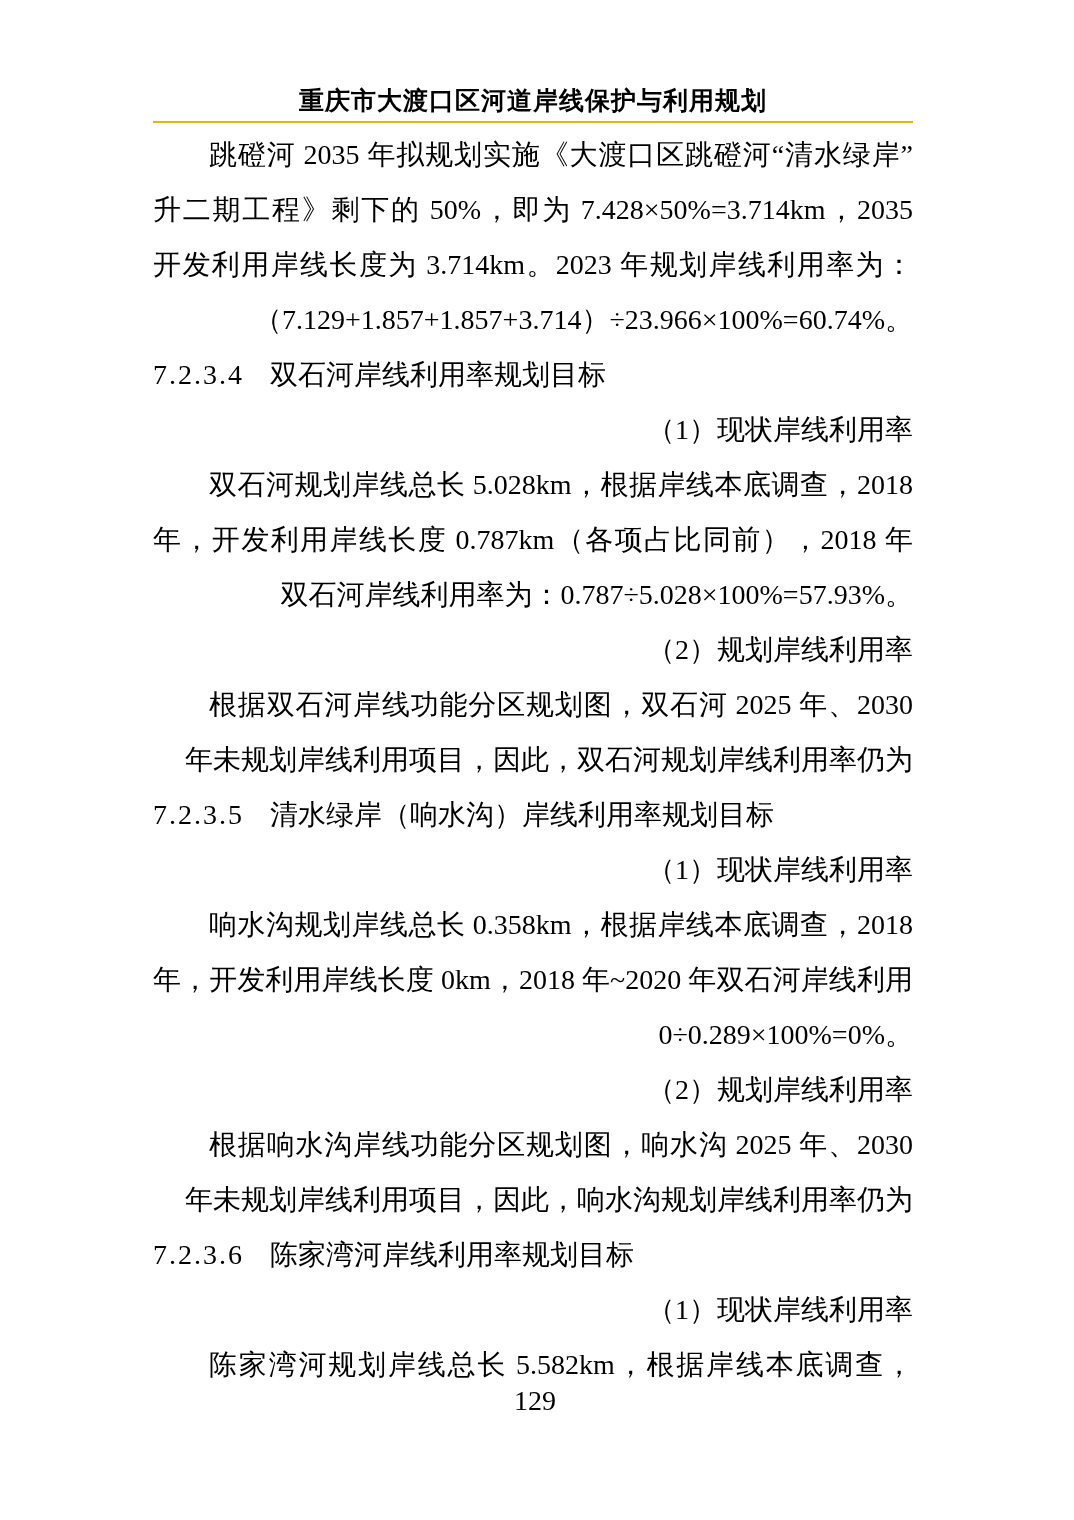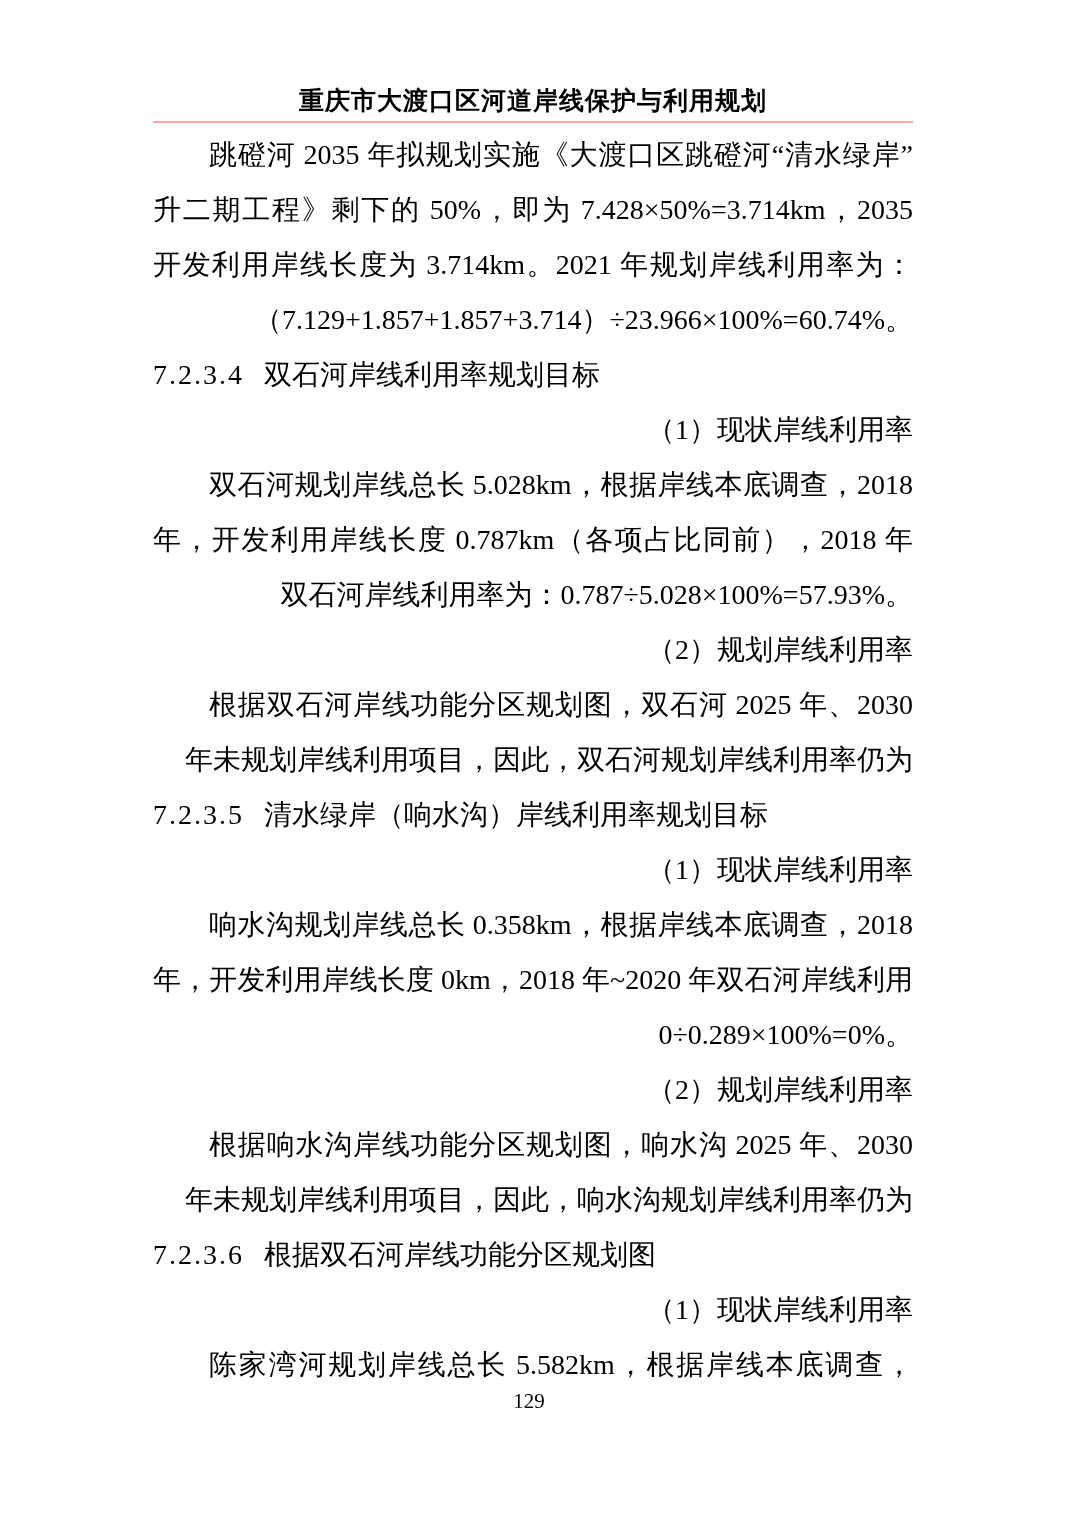--- a/index.html
+++ b/index.html
@@ -16,21 +16,21 @@
     position: absolute;
     top: 84px;
     left: 153px;
     width: 760px;
     height: 37px;
     text-align: center;
     font-size: 25px;
     font-weight: bold;
     letter-spacing: 1px;
     line-height: 34px;
-    border-bottom: 2px solid #fca5a5;
+    border-bottom: 2px solid #eab308;
   }
   .doc-body {
     position: absolute;
     top: 127px;
     left: 153px;
     width: 760px;
     font-size: 28px;
   }
   .line {
     height: 55px;
@@ -38,42 +38,42 @@
     overflow: hidden;
     white-space: normal;
     text-align: right;
   }
   .jst {
     text-align: justify;
     text-align-last: justify;
   }
   .ind { text-indent: 56px; }
   .heading { text-align: left; }
-  .hnum { margin-right: 20px; letter-spacing: 2px; }
+  .hnum { margin-right: 26px; letter-spacing: 2px; }
   .doc-footer {
     position: absolute;
     top: 1386px;
-    left: 0;
+    left: 6px;
     width: 1058px;
     text-align: center;
-    font-size: 21px;
+    font-size: 28px;
     line-height: 30px;
   }
 </style>
 </head>
 <body>
 
 <div class="page">
 
   <div class="doc-header">重庆市大渡口区河道岸线保护与利用规划</div>
 
   <div class="doc-body">
     <div class="line ind jst">跳磴河 2035 年拟规划实施《大渡口区跳磴河“清水绿岸”治理提</div>
     <div class="line jst">升二期工程》剩下的 50%，即为 7.428×50%=3.714km，2035 年新增</div>
-    <div class="line jst">开发利用岸线长度为 3.714km。2021 年规划岸线利用率为：</div>
+    <div class="line jst">开发利用岸线长度为 3.714km。2023 年规划岸线利用率为：</div>
     <div class="line">（7.129+1.857+1.857+3.714）÷23.966×100%=60.74%。</div>
 
     <div class="line heading">
       <span class="hnum">7.2.3.4</span><span>双石河岸线利用率规划目标</span>
     </div>
 
     <div class="line ind">（1）现状岸线利用率</div>
     <div class="line ind jst">双石河规划岸线总长 5.028km，根据岸线本底调查，2018 年~2020</div>
     <div class="line jst">年，开发利用岸线长度 0.787km（各项占比同前），2018 年~2020 年</div>
     <div class="line">双石河岸线利用率为：0.787÷5.028×100%=57.93%。</div>
@@ -87,21 +87,21 @@
 
     <div class="line ind">（1）现状岸线利用率</div>
     <div class="line ind jst">响水沟规划岸线总长 0.358km，根据岸线本底调查，2018 年~2020</div>
     <div class="line jst">年，开发利用岸线长度 0km，2018 年~2020 年双石河岸线利用率为：</div>
     <div class="line">0÷0.289×100%=0%。</div>
     <div class="line ind">（2）规划岸线利用率</div>
     <div class="line ind jst">根据响水沟岸线功能分区规划图，响水沟 2025 年、2030 年、2035</div>
     <div class="line">年未规划岸线利用项目，因此，响水沟规划岸线利用率仍为 0%。</div>
 
     <div class="line heading">
-      <span class="hnum">7.2.3.6</span><span>根据双石河岸线功能分区规划图</span>
+      <span class="hnum">7.2.3.6</span><span>陈家湾河岸线利用率规划目标</span>
     </div>
 
     <div class="line ind">（1）现状岸线利用率</div>
     <div class="line ind jst">陈家湾河规划岸线总长 5.582km，根据岸线本底调查，2018 年</div>
   </div>
 
   <div class="doc-footer">129</div>
 
 </div>
 

